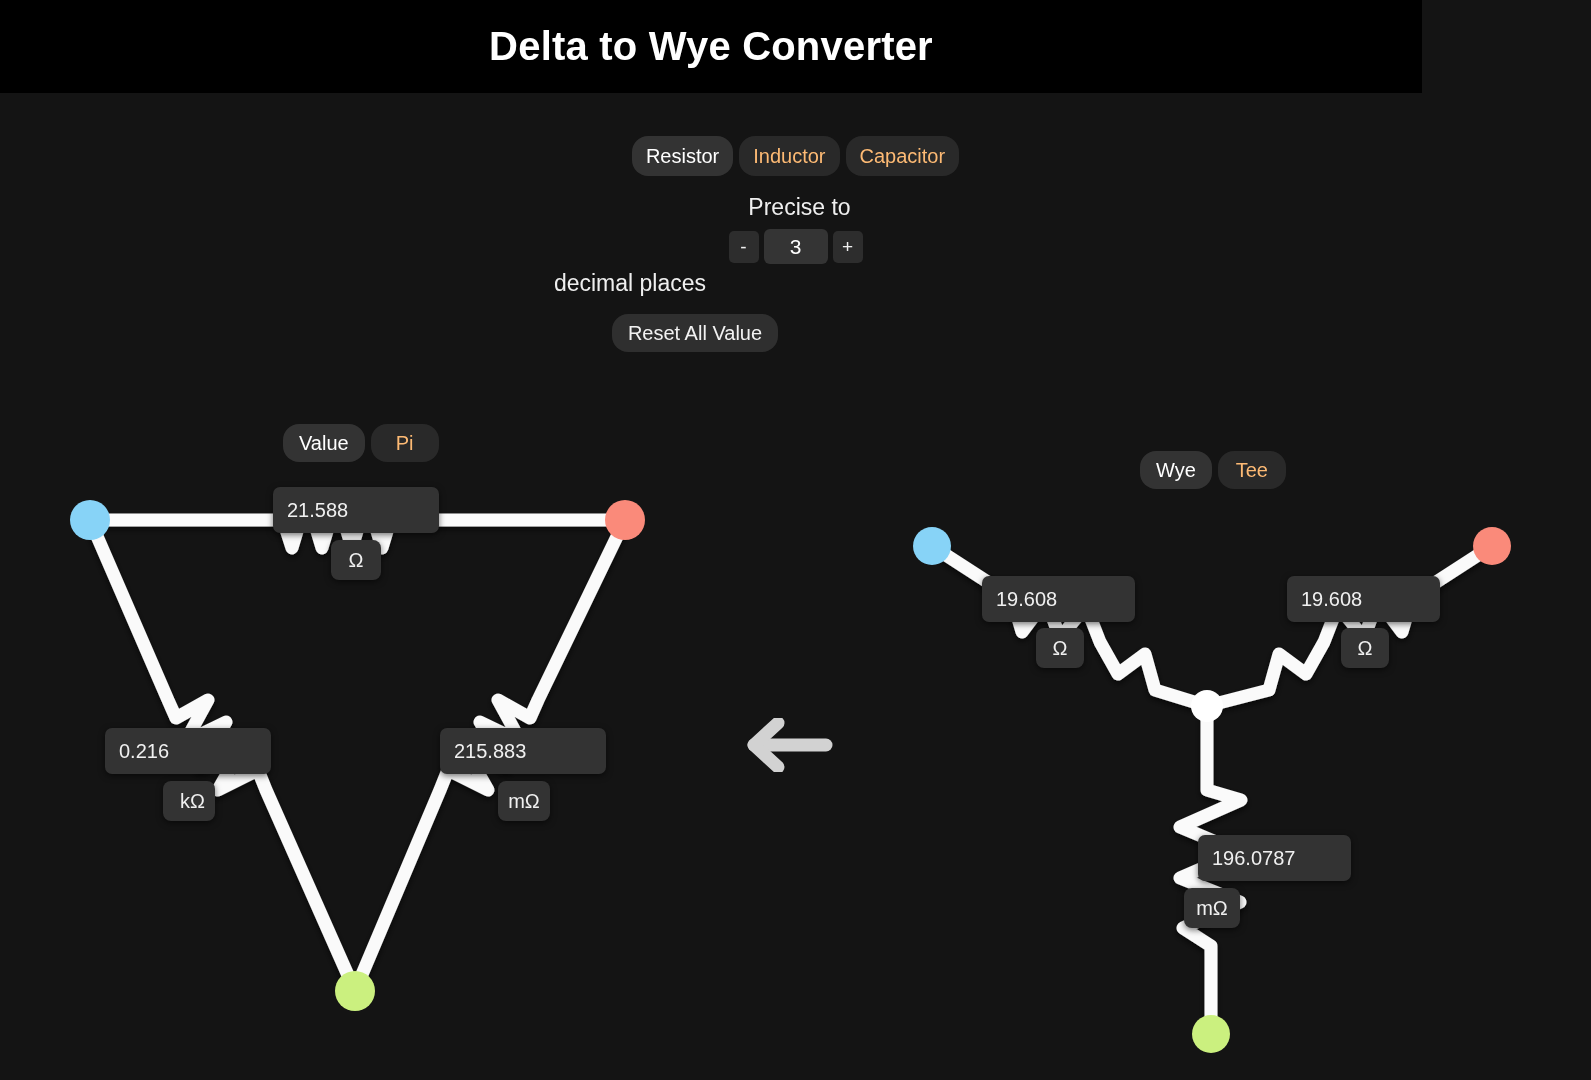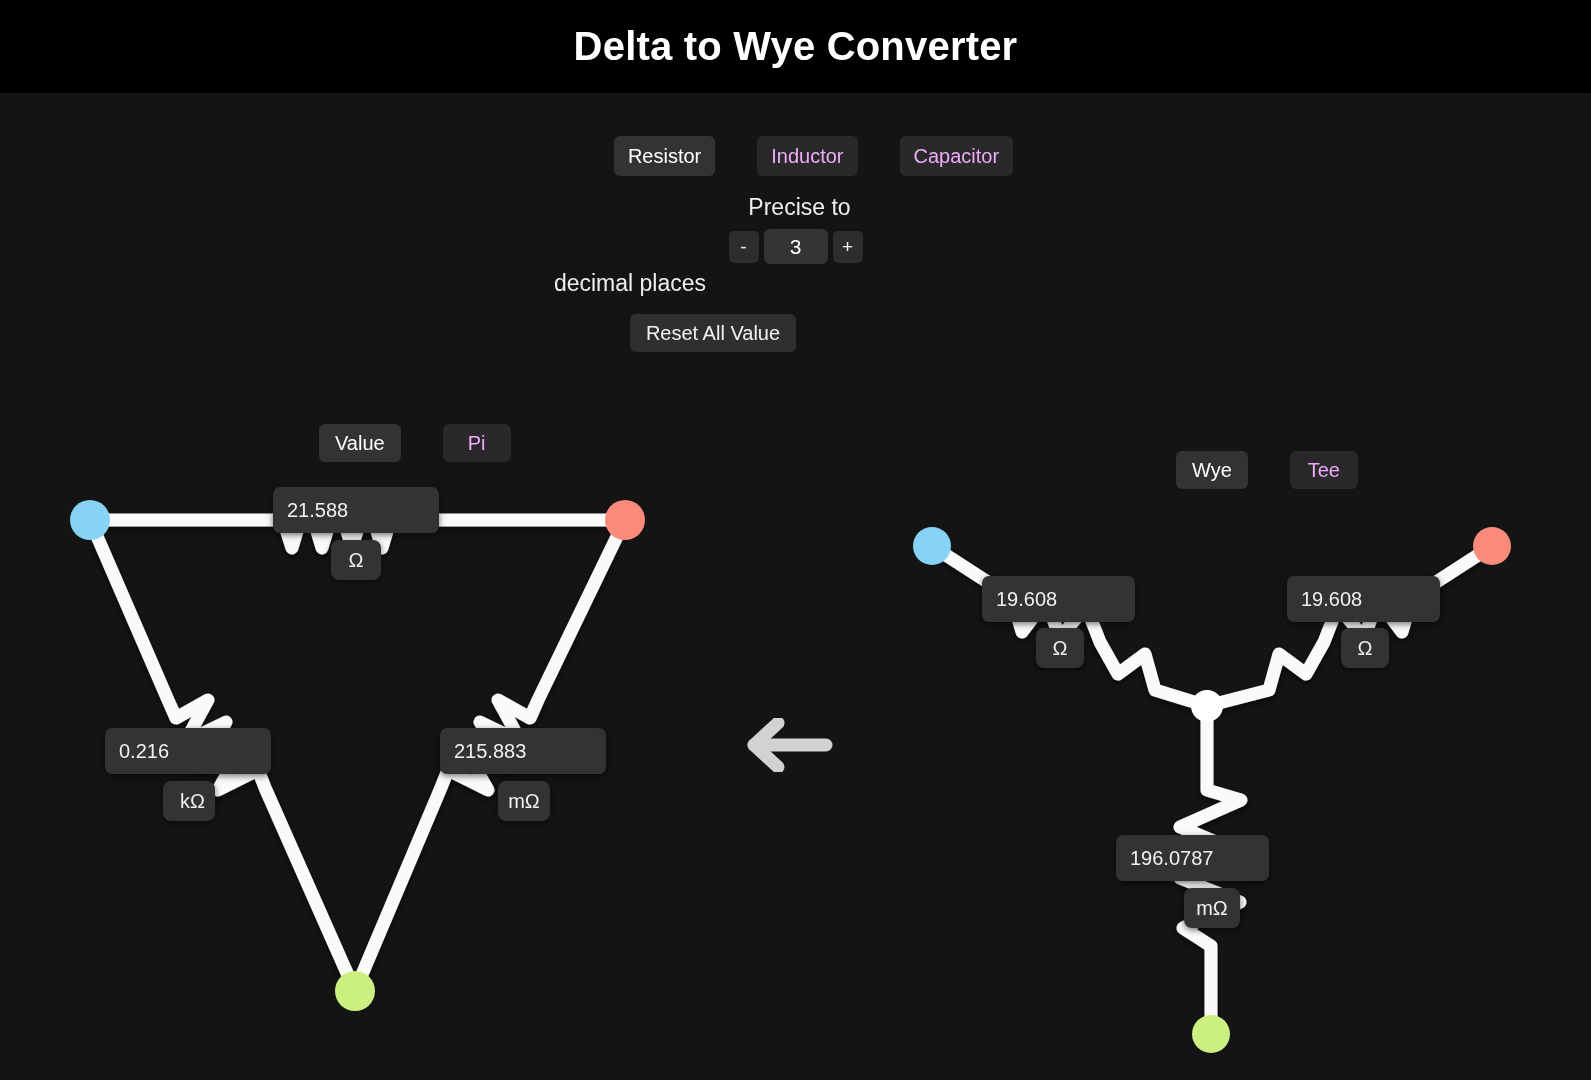--- a/index.html
+++ b/index.html
@@ -7,42 +7,42 @@
     margin: 0; padding: 0;
     width: 1591px; height: 1080px;
     background: #141414;
     font-family: "Liberation Sans", sans-serif;
     overflow: hidden;
   }
   #app { position: relative; width: 1591px; height: 1080px; background: #141414; }
 
   
   .header {
-    position: absolute; left: 0; top: 0; width: 1591px; height: 93px;
+    position: absolute; left: 0; top: 0; width: 1422px; height: 93px;
     background: #000000;
     display: flex; align-items: center; justify-content: center; text-decoration: underline;
   }
   .header h1 {
     margin: 0; color: #ffffff;
     font-size: 40px; font-weight: bold; letter-spacing: .2px;
   }
 
   
   .btn {
     border: none; outline: none;
     background: #2e2e2e; color: #f2f2f2;
-    border-radius: 6px;
+    border-radius: 16px;
     font-family: "Liberation Sans", sans-serif;
     font-size: 20px; line-height: 1;
     padding: 10px 14px;
     cursor: pointer; white-space: nowrap;
-    display: inline-flex; align-items: center; justify-content: center; margin-left: 36px;
+    display: inline-flex; align-items: center; justify-content: center;
   }
   .btn.active { background: #333333; color: #ffffff; }
-  .btn.inactive { background: #292929; color: #f0abfc; }
+  .btn.inactive { background: #292929; color: #fdba74; }
 
   
   .type-tabs {
     position: absolute; left: 0; top: 136px; width: 1591px;
     display: flex; justify-content: center; gap: 6px;
   }
   .precise-label {
     position: absolute; left: 4px; top: 194px; width: 1591px;
     text-align: center; color: #efefef; font-size: 23px;
   }
@@ -233,20 +233,20 @@
     <span>Ω</span>
   </div>
 
   <div class="chip value" style="left:1287px; top:576px; width:153px;">
     <input value="19.608" style="">
   </div>
   <div class="chip unit" style="left:1341px; top:628px; width:48px;">
     <span>Ω</span>
   </div>
 
-  <div class="chip value" style="left:1116px; top:835px; width:153px;">
+  <div class="chip value" style="left:1198px; top:835px; width:153px;">
     <input value="196.0787" style="">
   </div>
   <div class="chip unit" style="left:1184px; top:888px; width:56px;">
     <span>mΩ</span>
   </div>
 
 </div>
 
 </body></html>

